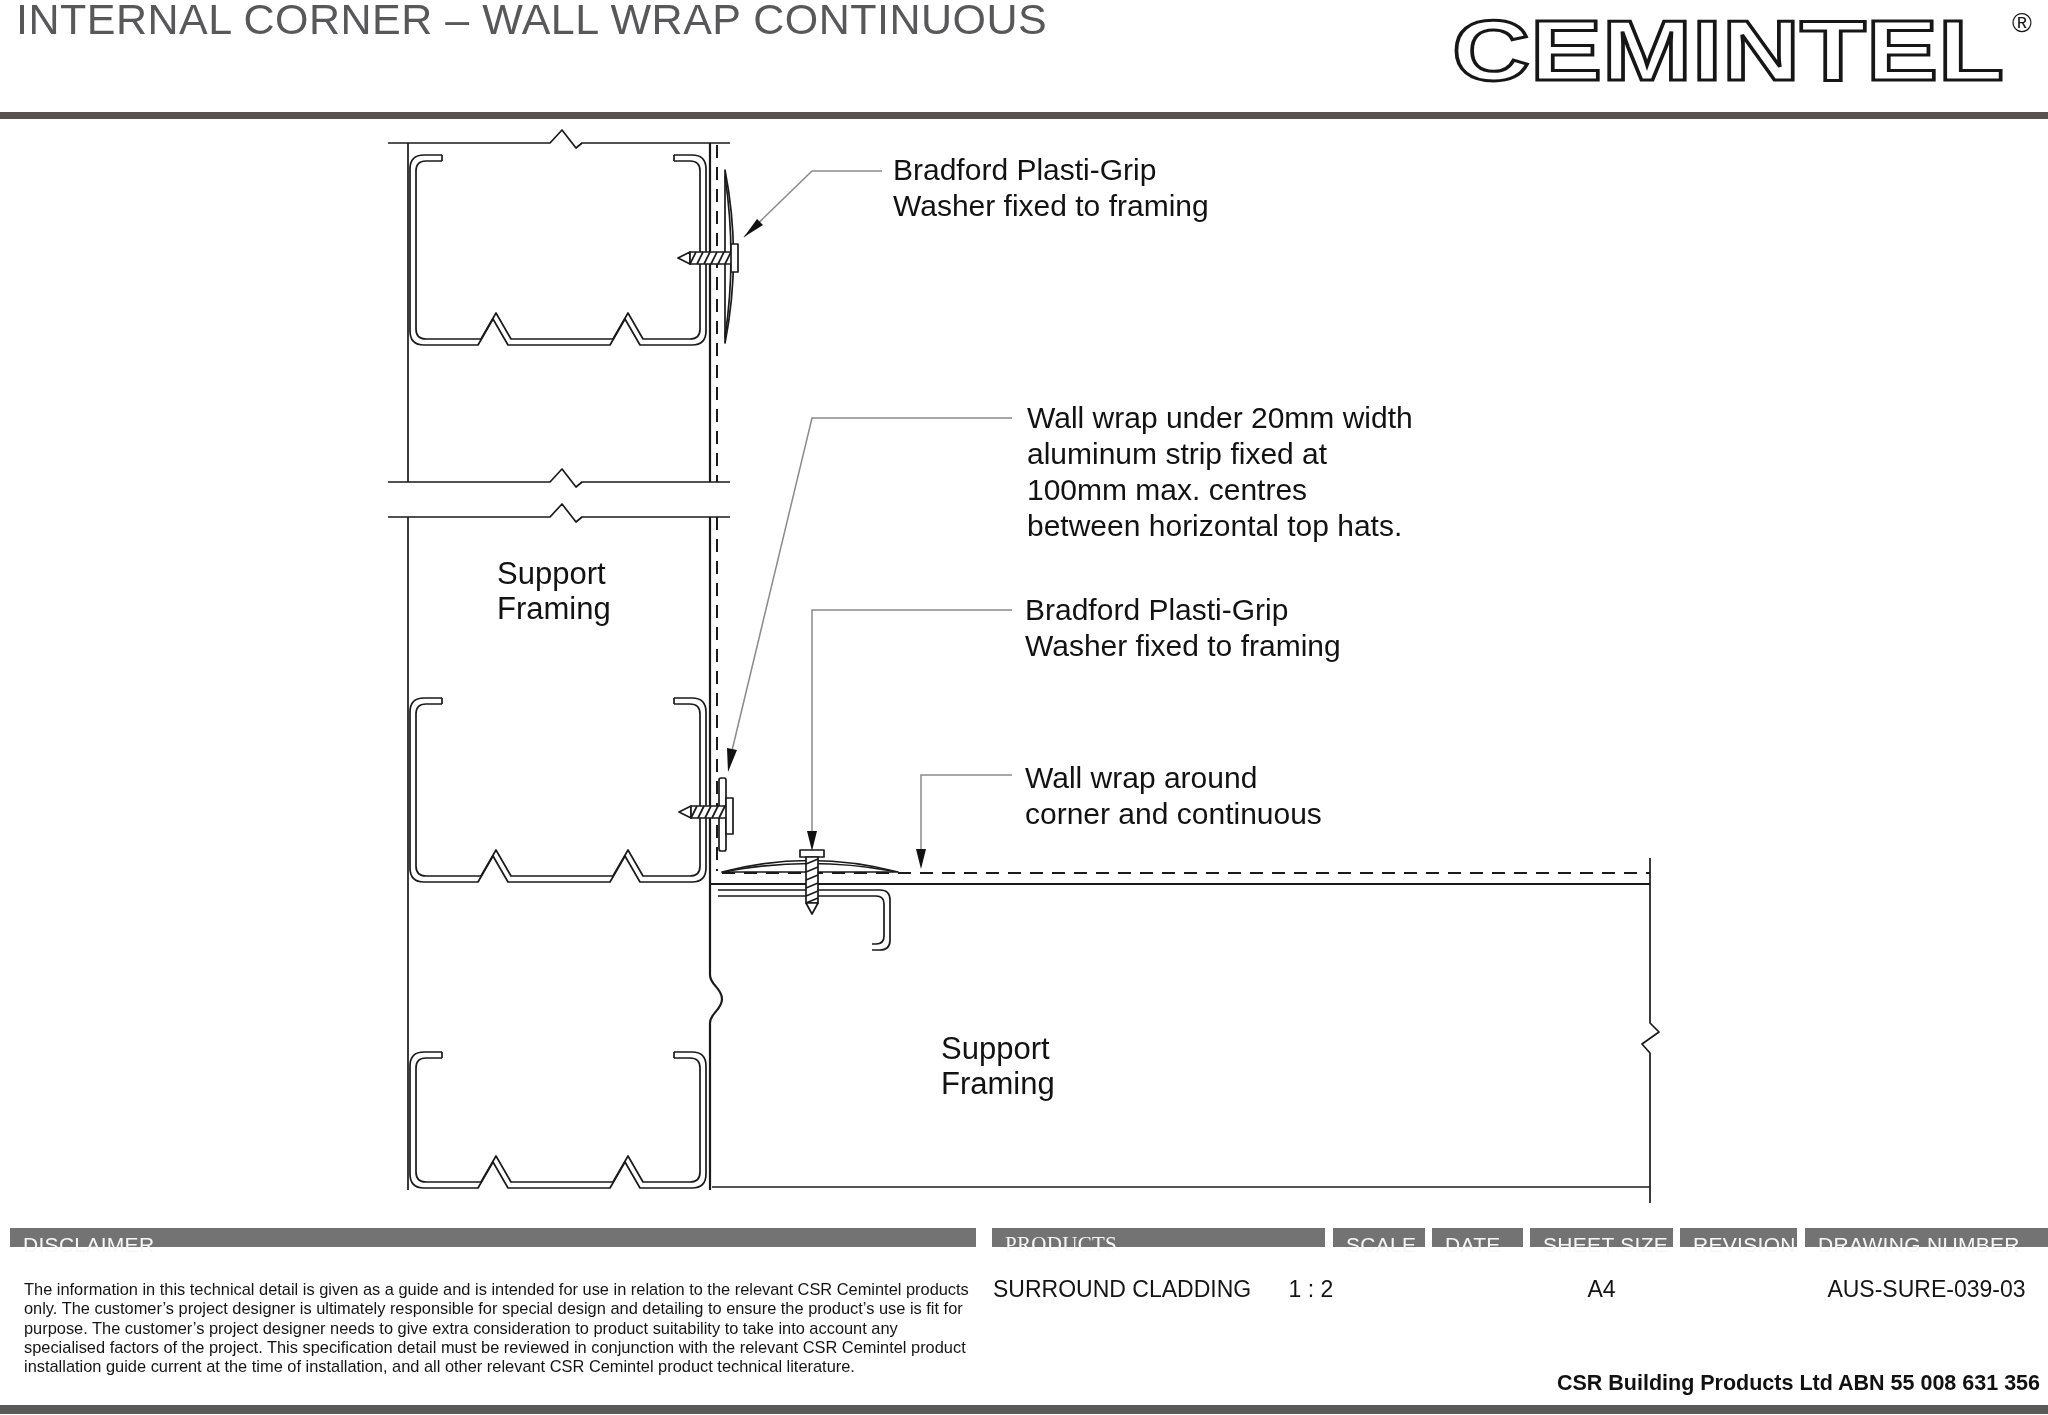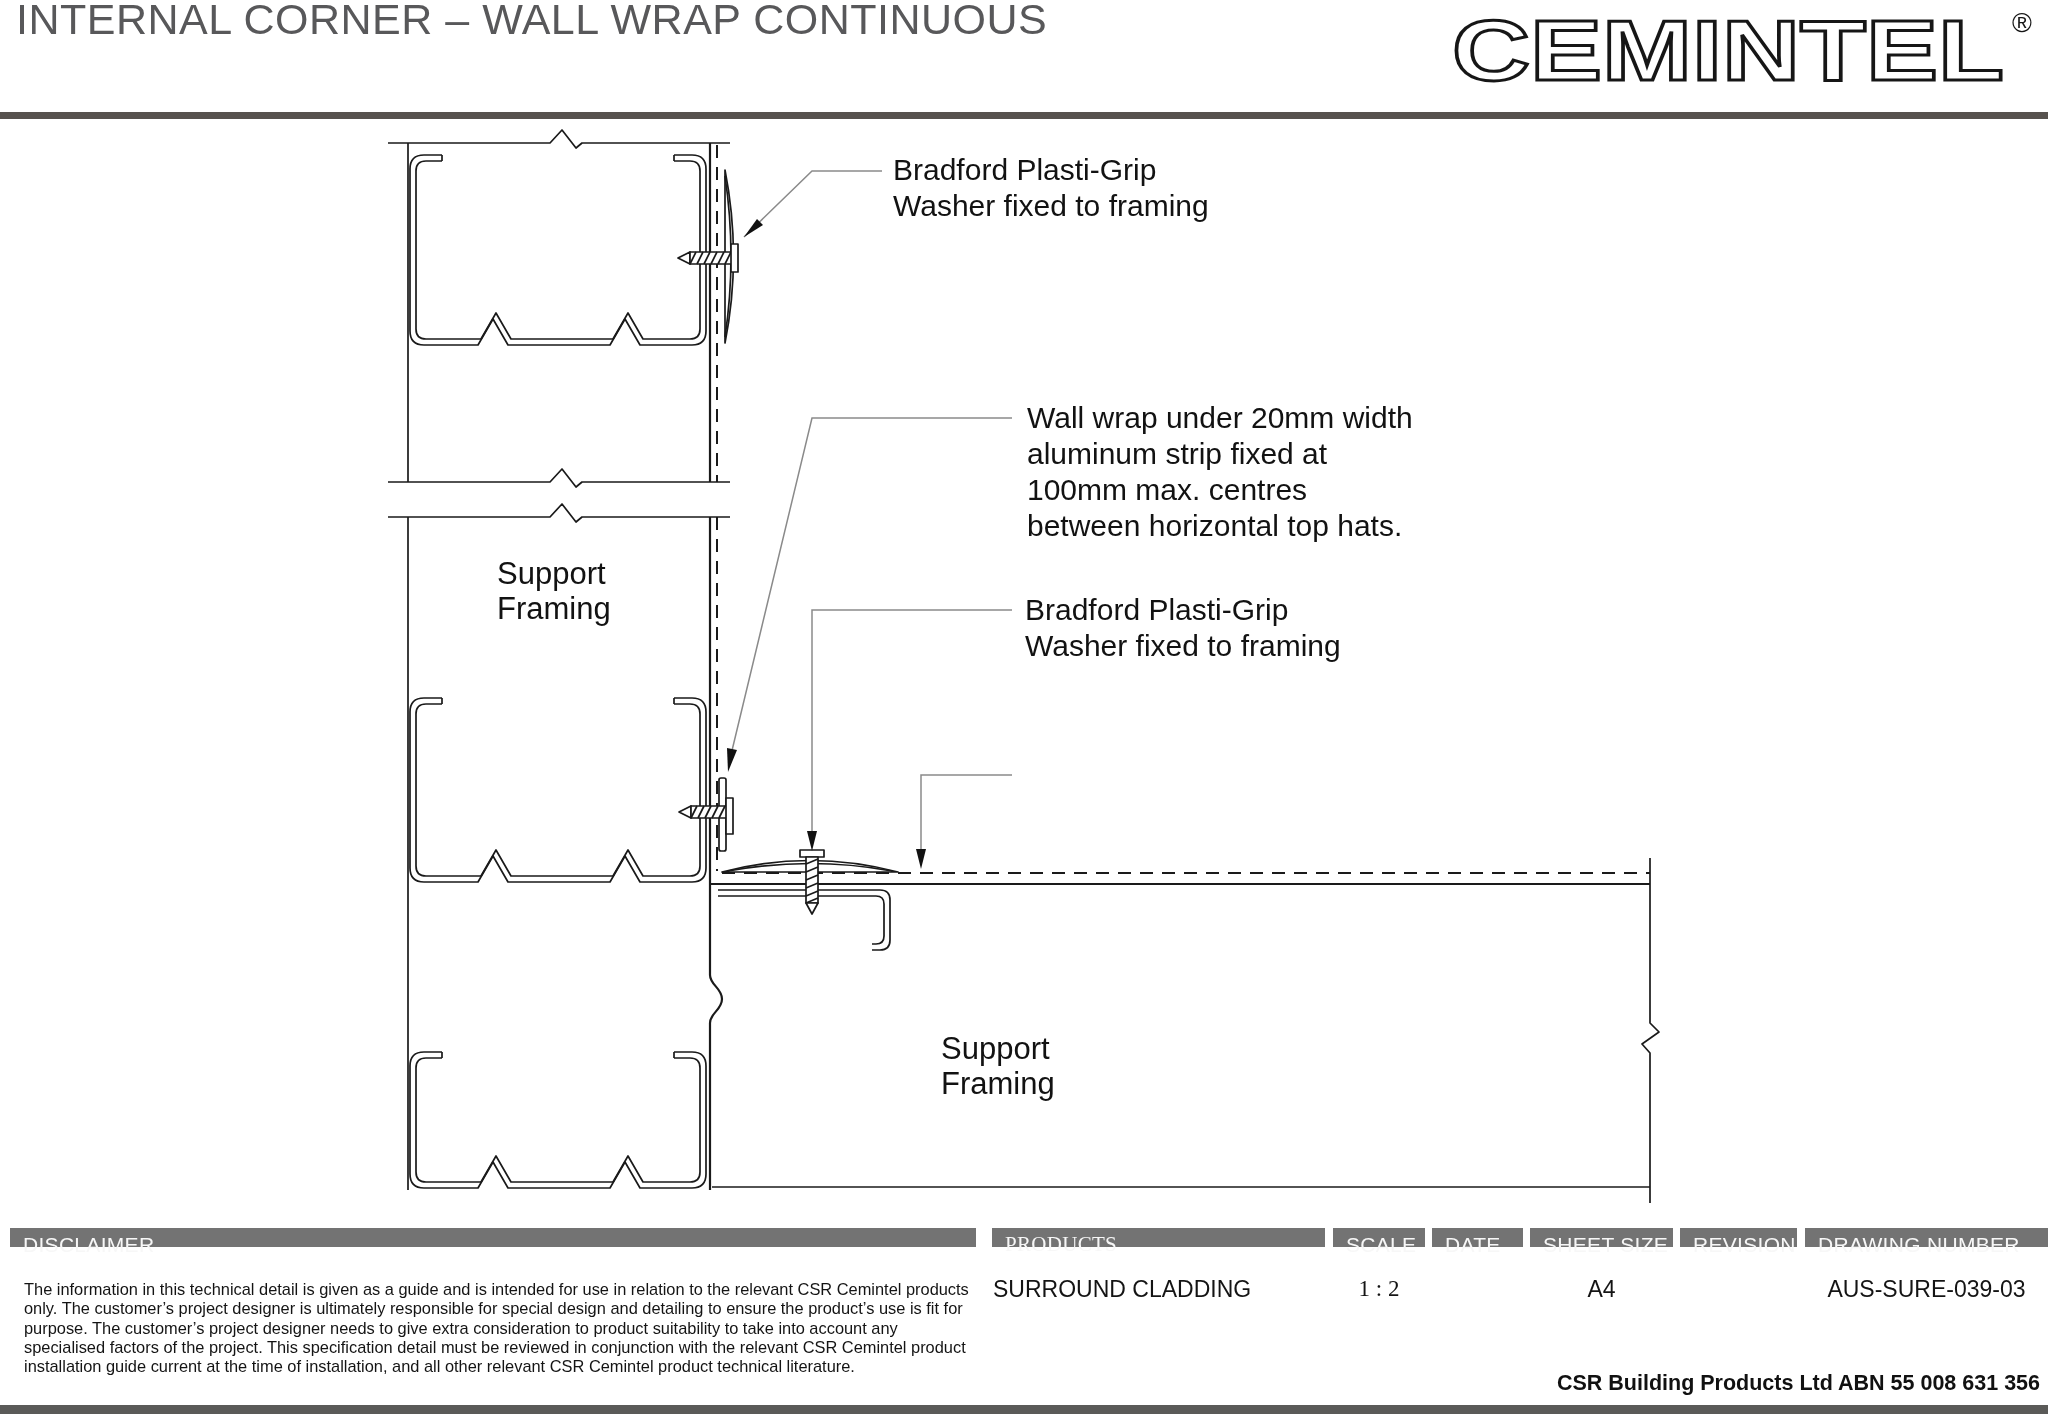--- a/index.html
+++ b/index.html
@@ -124,37 +124,39 @@
   </svg>
 
   <div class="ann" style="left:893px;top:152px;">Bradford Plasti-Grip
 Washer fixed to framing</div>
   <div class="ann" style="left:1027px;top:400px;">Wall wrap under 20mm width
 aluminum strip fixed at
 100mm max. centres
 between horizontal top hats.</div>
   <div class="ann" style="left:1025px;top:592px;">Bradford Plasti-Grip
 Washer fixed to framing</div>
+  <div class="ann" style="left:1025px;top:760px;">Wall wrap around
+corner and continuous</div>
 
   <div class="flabel" style="left:497px;top:556px;">Support
 Framing</div>
   <div class="flabel" style="left:941px;top:1031px;">Support
 Framing</div>
 
   <div class="fbar" style="left:10px;width:966px;">DISCLAIMER</div>
   <div class="fbar" style="left:992px;width:333px;font-family:Liberation Serif, serif;">PRODUCTS</div>
   <div class="fbar" style="left:1333px;width:92px;">SCALE</div>
   <div class="fbar" style="left:1432px;width:91px;">DATE</div>
   <div class="fbar" style="left:1530px;width:143px;">SHEET SIZE</div>
   <div class="fbar" style="left:1680px;width:117px;">REVISION</div>
   <div class="fbar" style="left:1805px;width:243px;">DRAWING NUMBER</div>
 
   <div class="disc-body">The information in this technical detail is given as a guide and is intended for use in relation to the relevant CSR Cemintel products only. The customer’s project designer is ultimately responsible for special design and detailing to ensure the product’s use is fit for purpose. The customer’s project designer needs to give extra consideration to product suitability to take into account any specialised factors of the project. This specification detail must be reviewed in conjunction with the relevant CSR Cemintel product installation guide current at the time of installation, and all other relevant CSR Cemintel product technical literature.</div>
   <div class="fval" style="left:993px;">SURROUND CLADDING</div>
-  <div class="fval center" style="left:1333px;width:92px;font-family:Liberation Serif, serif;">1 : 2</div>
+  <div class="fval center" style="left:1265px;width:92px;">1 : 2</div>
   <div class="fval center" style="left:1432px;width:91px;"></div>
   <div class="fval center" style="left:1530px;width:143px;">A4</div>
   <div class="fval center" style="left:1680px;width:117px;"></div>
   <div class="fval center" style="left:1805px;width:243px;">AUS-SURE-039-03</div>
 
   <div class="company">CSR Building Products Ltd ABN  55 008 631 356</div>
   <div class="rule-bottom"></div>
 </div>
 
 </body></html>

